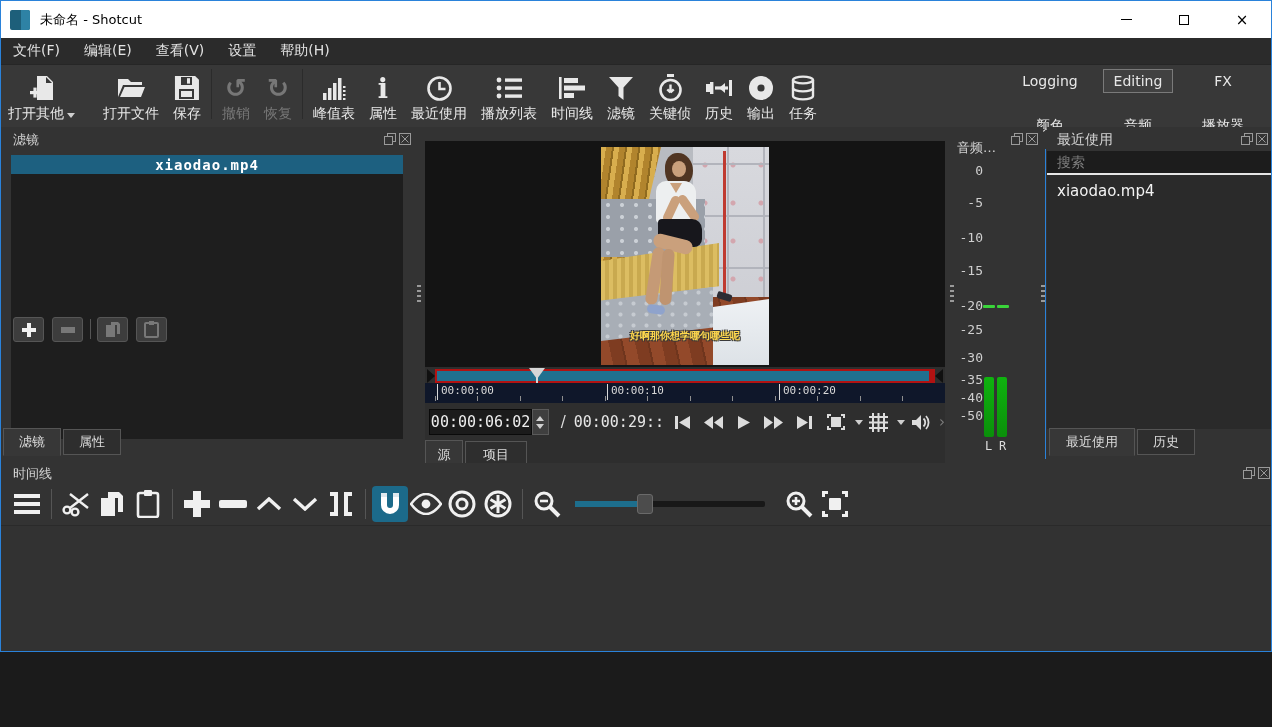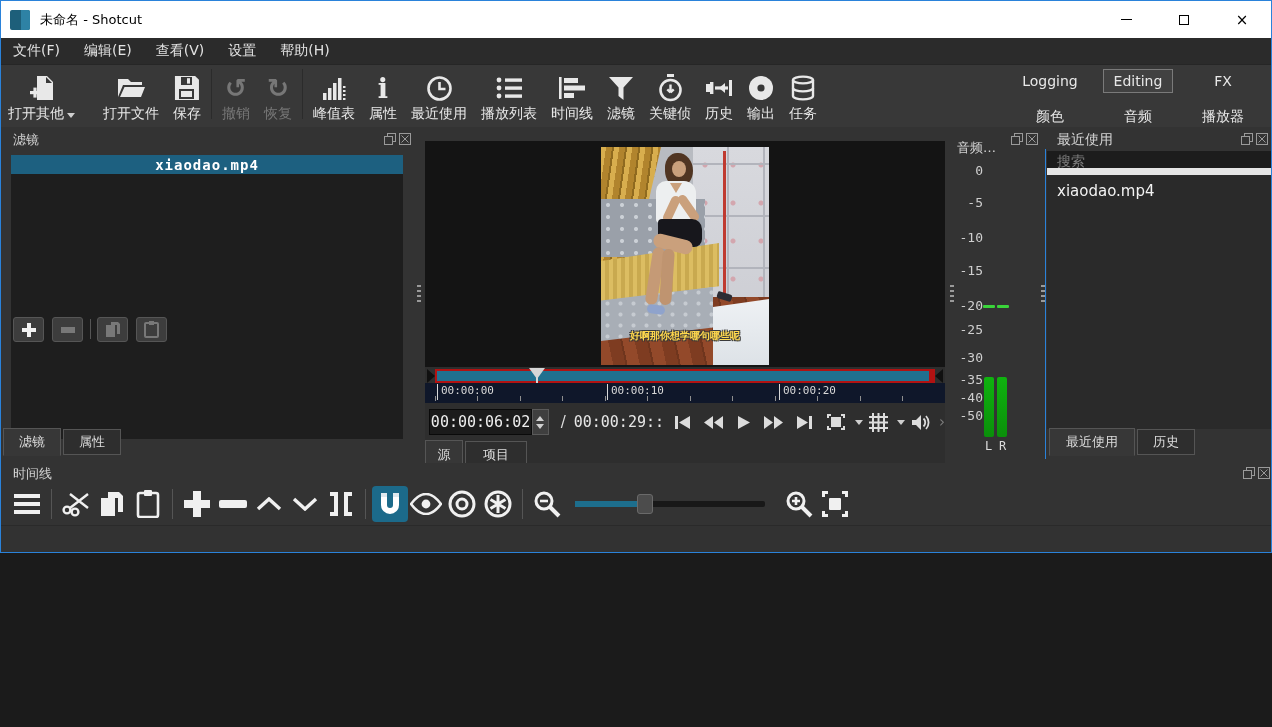--- a/index.html
+++ b/index.html
@@ -1,17 +1,17 @@
 <!DOCTYPE html>
 <html><head>
 <meta charset="utf-8">
 <style>
   html,body{margin:0;padding:0;background:#1b1b1b;}
   *{box-sizing:border-box;font-family:"DejaVu Sans","Liberation Sans",sans-serif;}
-  .window{position:relative;width:1272px;height:553px;background:#333;border:1px solid #2a82da;overflow:hidden;}
+  .window{position:relative;width:1272px;height:652px;background:#333;border:1px solid #2a82da;overflow:hidden;}
   .abs{position:absolute;}
   
   .titlebar{position:absolute;left:0;top:0;width:1270px;height:37px;background:#fff;display:flex;align-items:center;}
   .app-icon{width:20px;height:20px;margin-left:9px;background:#1d5f7a;border-radius:2px;position:relative;overflow:hidden;}
   .app-icon::after{content:"";position:absolute;left:55%;top:0;width:45%;height:100%;background:#2e82a5;}
   .win-title{margin-left:10px;font-size:13px;color:#000;}
   .win-controls{margin-left:auto;display:flex;height:100%;}
   .win-btn{width:58px;height:100%;display:flex;align-items:center;justify-content:center;color:#000;}
   .win-btn .minline{width:11px;height:1px;background:#000;}
   .win-btn .maxsq{width:10px;height:10px;border:1px solid #000;}
@@ -21,21 +21,21 @@
   .menu-item{color:#e2e2e2;font-size:14px;padding:4px 12px;}
   
   .toolbar{position:absolute;left:0;top:64px;width:1270px;height:62px;background:#383838;display:flex;align-items:flex-start;}
   .tb-btn{display:flex;flex-direction:column;align-items:center;justify-content:flex-end;height:58px;padding:3px 7px;color:#e8e8e8;margin-top:2px;}
   .tb-btn .ico{height:34px;display:flex;align-items:center;justify-content:center;}
   .tb-btn .lbl{font-size:14px;white-space:nowrap;line-height:17px;}
   .tb-btn.disabled{color:#777;}
   .tb-sep{width:1px;height:50px;background:#2b2b2b;margin:4px 3px 0 3px;}
   .caret{width:0;height:0;border-left:4px solid transparent;border-right:4px solid transparent;border-top:5px solid #cfcfcf;display:inline-block;margin-left:3px;}
   .glyph{font-size:26px;line-height:26px;font-weight:bold;}
-  .layouts{position:absolute;right:8px;top:66px;display:grid;grid-template-columns:86px 90px 80px;grid-auto-rows:28px;align-items:center;justify-items:center;row-gap:8px;}
+  .layouts{position:absolute;right:8px;top:66px;display:grid;grid-template-columns:86px 90px 80px;grid-auto-rows:28px;align-items:center;justify-items:center;row-gap:17px;}
   .layout-btn{font-size:14px;color:#e8e8e8;padding:3px 10px;}
   .layout-btn.active{border:1px solid #7a7a7a;background:#414141;}
   
   .panel-title{font-size:13px;color:#d4d4d4;}
   .mini-icons{display:flex;gap:3px;}
   .mini-btn svg{display:block;}
   .tab{position:absolute;border:1px solid #555;background:#2e2e2e;color:#ddd;font-size:13px;display:flex;align-items:center;justify-content:center;}
   .tab.active{background:#373737;border-bottom-color:#373737;}
   .tabs-south .tab.active{border-top:1px solid #555;}
   
@@ -102,21 +102,21 @@
   .tr-btn{display:flex;align-items:center;justify-content:center;color:#dcdcdc;padding:0 6px;height:28px;}
   .more-chevron{color:#7d7d7d;font-size:15px;margin-left:2px;}
   
   .audio-panel{position:absolute;left:948px;top:126px;width:94px;height:336px;background:#333;}
   .db-label{position:absolute;right:60px;width:40px;text-align:right;font-size:13px;color:#cfcfcf;font-family:"DejaVu Sans Mono","Liberation Mono",monospace;}
   .meter-bar{position:absolute;width:10px;height:60px;top:250px;border-radius:2px;background:linear-gradient(#0fb30f,#0a8f0a);}
   .peak{position:absolute;height:3px;width:12px;top:178px;background:#3ad43a;border-radius:1px;}
   .chan-label{position:absolute;top:312px;font-size:12px;color:#ddd;font-family:"DejaVu Sans Mono","Liberation Mono",monospace;}
   
   .recent-panel{position:absolute;left:1046px;top:126px;width:224px;height:336px;background:#333;}
-  .searchrow{position:absolute;left:0;top:24px;width:224px;height:24px;background:#1c1c1c;border-bottom:7px solid #e5e5e5;}
+  .searchrow{position:absolute;left:0;top:24px;width:224px;height:24px;background:#1c1c1c;border-bottom:2px solid #e5e5e5;}
   .searchrow input{width:100%;height:100%;background:transparent;border:none;outline:none;color:#eee;font-size:14px;padding:0 10px;}
   .searchrow input::placeholder{color:#7d7d7d;}
   .recent-list{position:absolute;left:0;top:48px;width:224px;height:254px;background:#2a2a2a;}
   .recent-item{position:absolute;left:0;top:4px;width:224px;height:24px;color:#f2f2f2;font-size:15px;display:flex;align-items:center;padding-left:10px;}
   
   .timeline-sec{position:absolute;left:0;top:462px;width:1270px;height:263px;background:#333;}
   .tl-toolbar{position:absolute;left:0;top:20px;width:1270px;height:42px;display:flex;align-items:center;}
   .tl-btn{display:flex;align-items:center;justify-content:center;width:36px;height:36px;color:#f0f0f0;}
   .tl-btn.teal{background:#1c6a8a;border-radius:4px;}
   .tl-sep{width:1px;height:30px;background:#555;margin:0 6px;}

